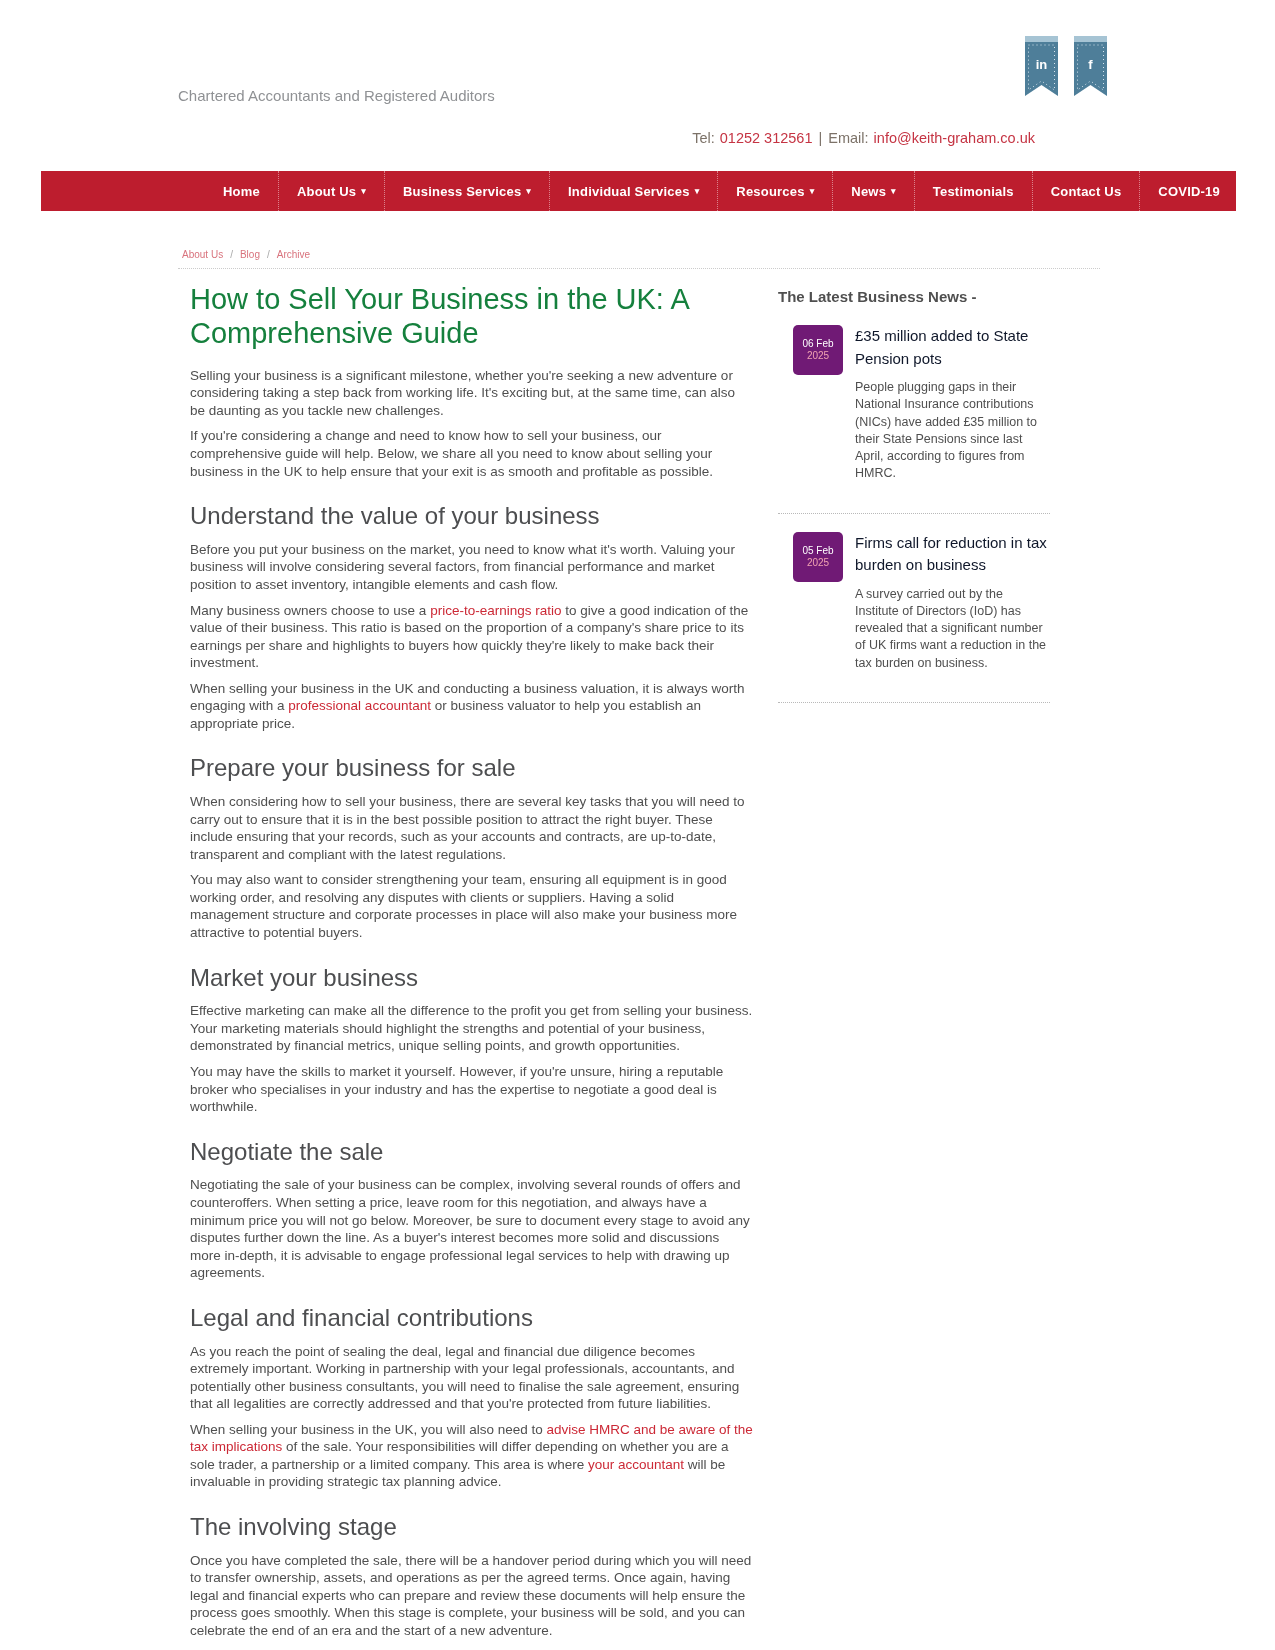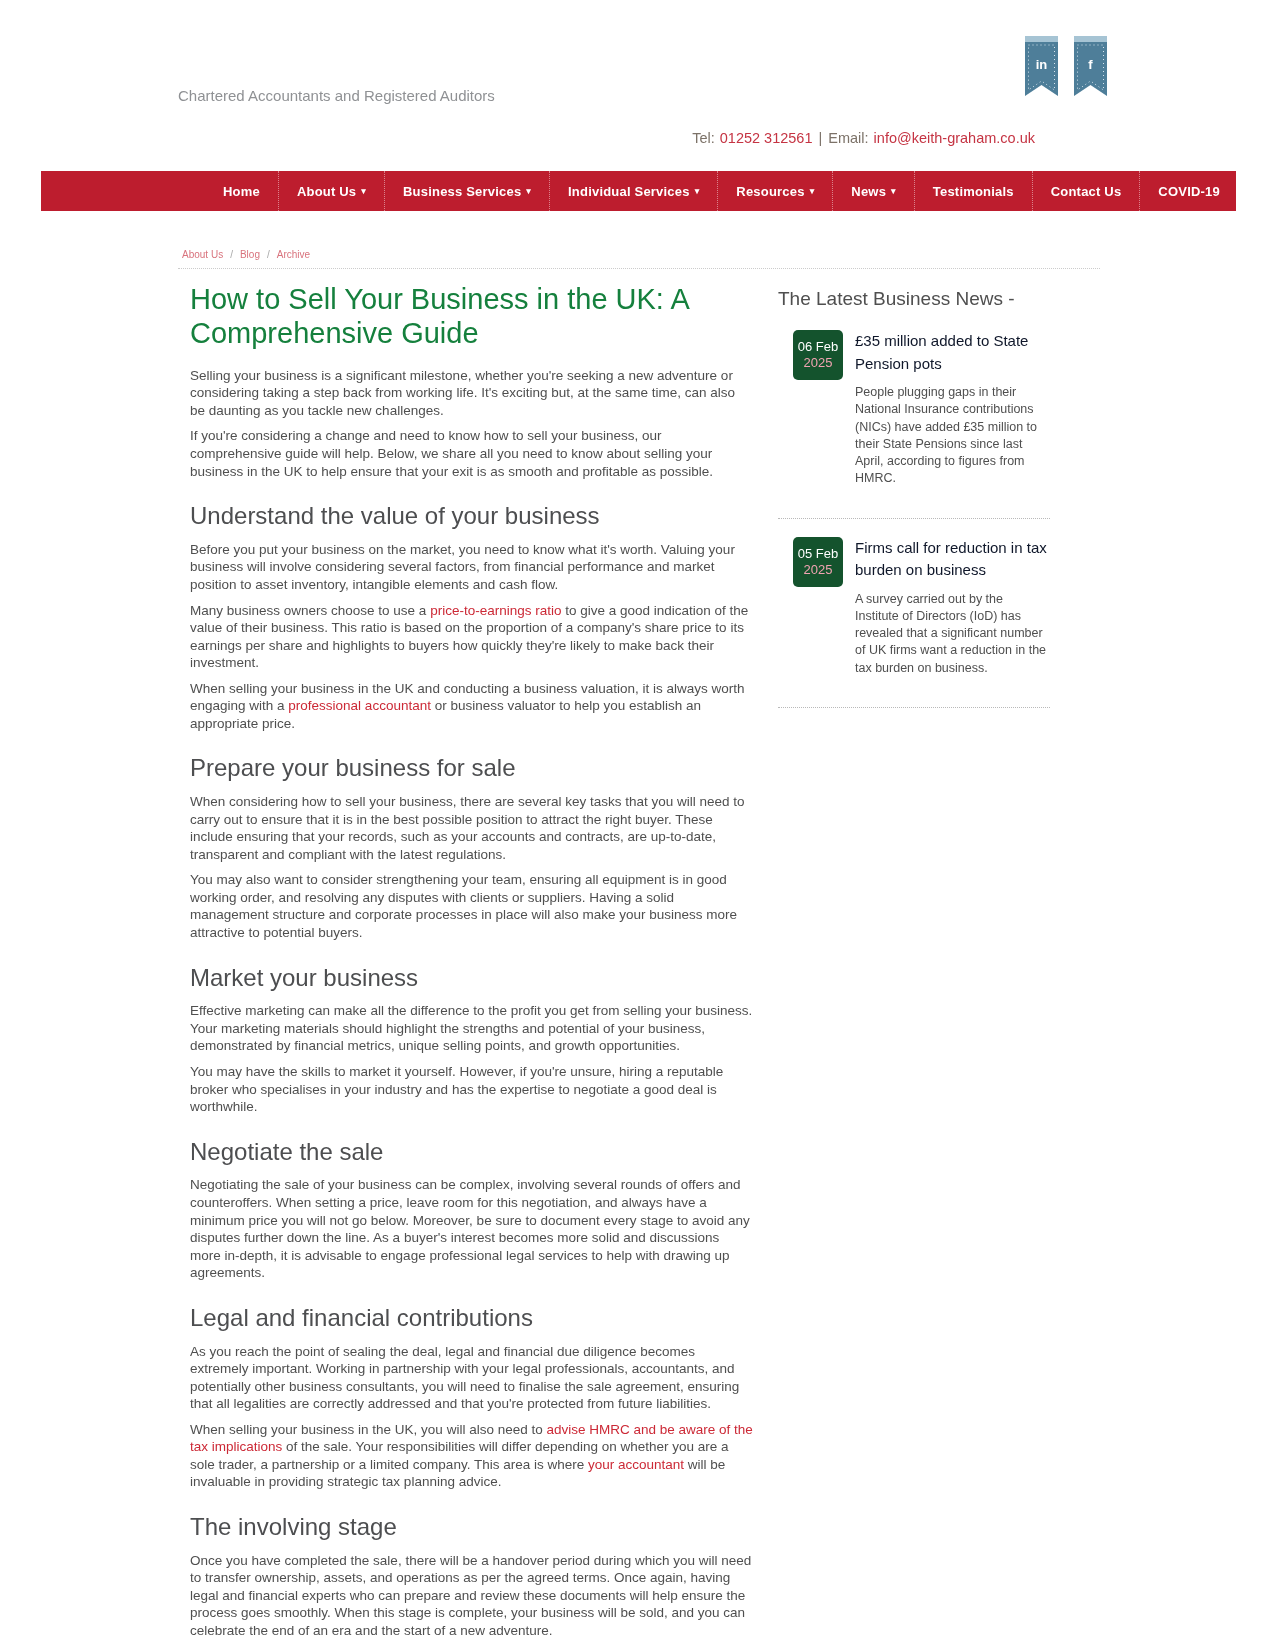--- a/index.html
+++ b/index.html
@@ -45,26 +45,26 @@
   .main-wrap { position:absolute; top:283px; left:190px; width:860px; display:flex; align-items:flex-start; }
   .article-col { width:563px; }
   .sidebar-col { width:272px; margin-left:25px; }
 
   .article-title { margin:0 0 16px; font-size:29px; font-weight:400; color:#15803d; line-height:1.17; }
   .section-heading { margin:22px 0 10px; font-size:24px; font-weight:400; color:#4d4e50; line-height:1.2; }
   .body-text { margin:0 0 8px; font-size:13.5px; color:#4f4f4f; line-height:1.3; }
   .text-link { color:#cc2936; text-decoration:none;text-align:center; }
 
   
-  .sidebar-heading { margin:5px 0 20px; font-size:19px; font-weight:400; color:#4f4f4f; }
+  .sidebar-heading { margin:5px 0 20px; font-size:15px; font-weight:700; color:#4f4f4f; }
   .news-item { display:flex; padding:0 0 30px 15px; border-bottom:1px dotted #b9b9b9; margin-bottom:18px; }
   .date-badge {
-    width:50px; height:50px; border-radius:5px; background:#14532d; flex-shrink:0;
+    width:50px; height:50px; border-radius:5px; background:#701a75; flex-shrink:0;
     display:flex; flex-direction:column; align-items:center; justify-content:center;
-    color:#ffffff; font-size:13px; line-height:1.2;
+    color:#ffffff; font-size:10px; line-height:1.2;
   }
   .date-badge .year { color:#f0a3b1; }
   .news-text { margin-left:12px; }
   .news-title { margin:0 0 9px; font-size:15px; font-weight:400; color:#0f172a; line-height:1.5; text-decoration:none; display:block; cursor:pointer; }
   .news-body { margin:0; font-size:12.5px; color:#4f4f4f; line-height:1.38; }
 </style>
 </head>
 <body>
 
 <header class="site-header">

